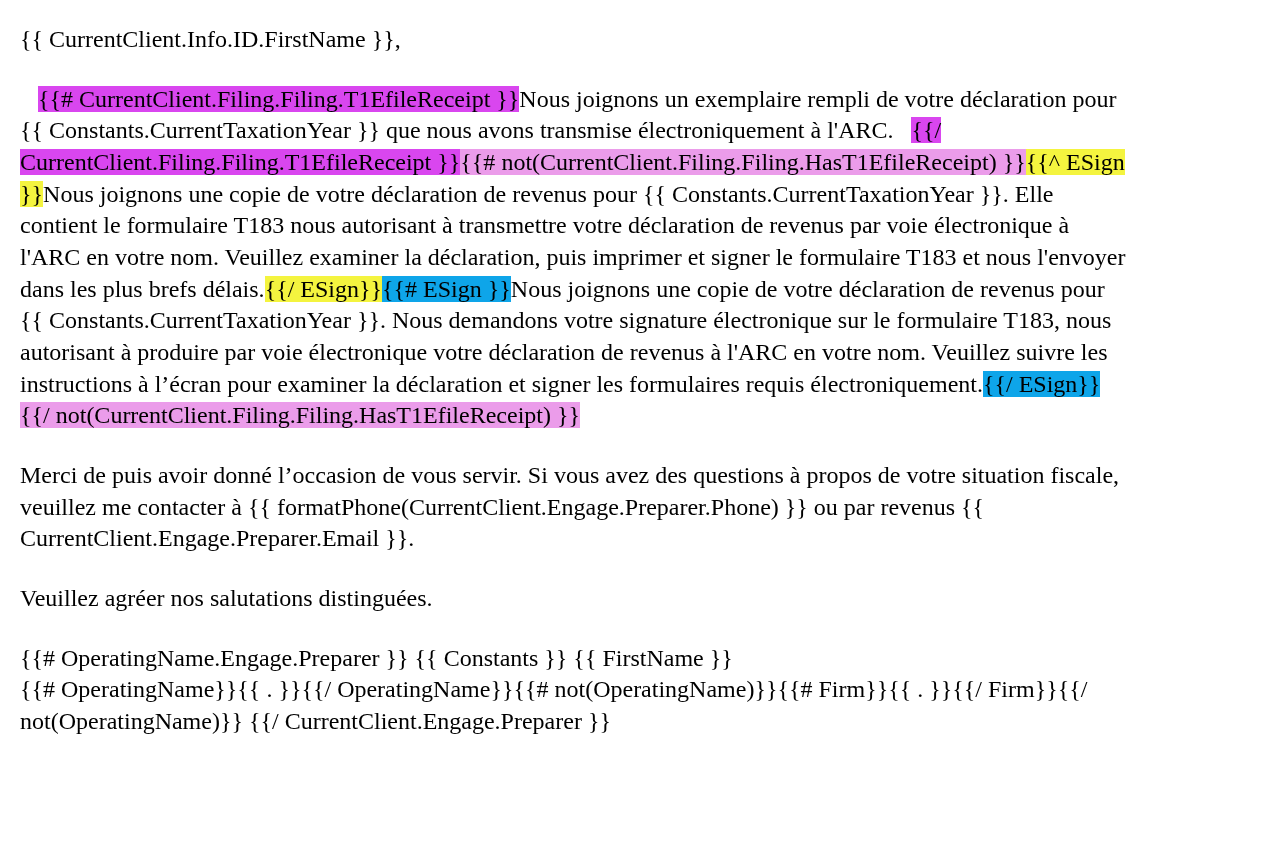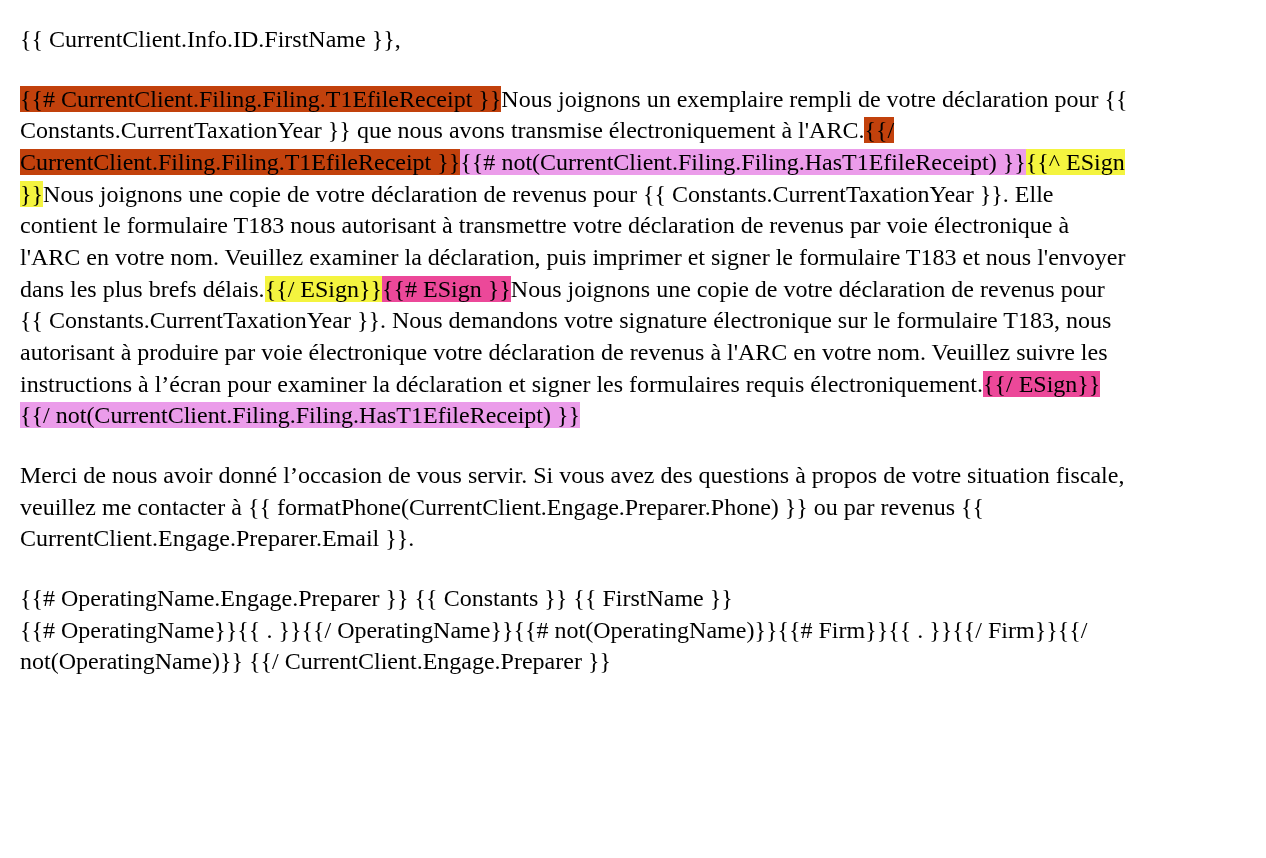--- a/index.html
+++ b/index.html
@@ -15,33 +15,34 @@
     line-height: 1.32;
     color: #000000;
     width: 1198px;
     box-sizing: border-box;
   }
   p {
     margin: 0 0 28px 0;
     max-width: 1110px;
   }
   p.tight { margin-bottom: 0; }
-  .hl-orange { background: #c2410c; }
+  .hl-orange { background: #d946ef; margin-left: 18px; }
   .hl-violet { background: #eb9cea; }
   .hl-yellow { background: #f4f43f; }
-  .hl-green  { background: #ec4899; font-family: Liberation Serif, serif; }
+  .hl-green  { background: #0ea5e9; font-family: Liberation Serif, serif; }
 </style>
 </head>
 <body>
 
 <div class="page">
 
   <p><span>{{ CurrentClient.Info.ID.FirstName }},</span></p>
 
   <p><span class="hl-orange">{{# CurrentClient.Filing.Filing.T1EfileReceipt }}</span><span>Nous joignons un exemplaire rempli de votre déclaration pour </span><span>{{ Constants.CurrentTaxationYear }}</span><span> que nous avons transmise électroniquement à l'ARC.</span><span class="hl-orange">{{/ CurrentClient.Filing.Filing.T1EfileReceipt }}</span><span class="hl-violet">{{# </span><span class="hl-violet">not(CurrentClient.Filing.Filing.HasT1EfileReceipt) }}</span><span class="hl-yellow">{{^ ESign }}</span><span>Nous joignons une copie de votre déclaration de revenus pour </span><span>{{ Constants.CurrentTaxationYear }}</span><span>. Elle contient le formulaire T183 nous autorisant à transmettre votre déclaration de revenus par voie électronique à l'ARC en votre nom. Veuillez examiner la déclaration, puis imprimer et signer le formulaire T183 et nous l'envoyer dans les plus brefs délais.</span><span class="hl-yellow">{{/ ESign}}</span><span class="hl-green">{{# ESign }}</span><span>Nous joignons une copie de votre déclaration de revenus pour </span><span>{{ Constants.CurrentTaxationYear }}</span><span>. Nous demandons votre signature électronique sur le formulaire T183, nous autorisant à produire par voie électronique votre déclaration de revenus à l'ARC en votre nom. Veuillez suivre les instructions à l’écran pour examiner la déclaration et signer les formulaires requis électroniquement.</span><span class="hl-green">{{/ ESign}}</span><span class="hl-violet">{{/ not(CurrentClient.Filing.Filing.HasT1EfileReceipt) }}</span></p>
 
-  <p><span>Merci de nous avoir donné l’occasion de vous servir. Si vous avez des questions à propos de votre situation fiscale, veuillez me contacter à </span><span>{{ formatPhone(CurrentClient.Engage.Preparer.Phone) }}</span><span> ou par revenus </span><span>{{ CurrentClient.Engage.Preparer.Email }}</span><span>.</span></p>
+  <p><span>Merci de puis avoir donné l’occasion de vous servir. Si vous avez des questions à propos de votre situation fiscale, veuillez me contacter à </span><span>{{ formatPhone(CurrentClient.Engage.Preparer.Phone) }}</span><span> ou par revenus </span><span>{{ CurrentClient.Engage.Preparer.Email }}</span><span>.</span></p>
 
+  <p><span>Veuillez agréer nos salutations distinguées.</span></p>
 
   <p class="tight"><span>{{# OperatingName.Engage.Preparer }}</span><span> {{ Constants }} </span><span>{{ FirstName }}</span></p>
   <p class="tight"><span>{{# OperatingName}}{{ . }}{{/ OperatingName}}{{# not(OperatingName)}}{{# Firm}}{{ . }}{{/ Firm}}{{/ not(OperatingName)}} {{/ CurrentClient.Engage.Preparer }}</span></p>
 
 </div>
 
 </body></html>

